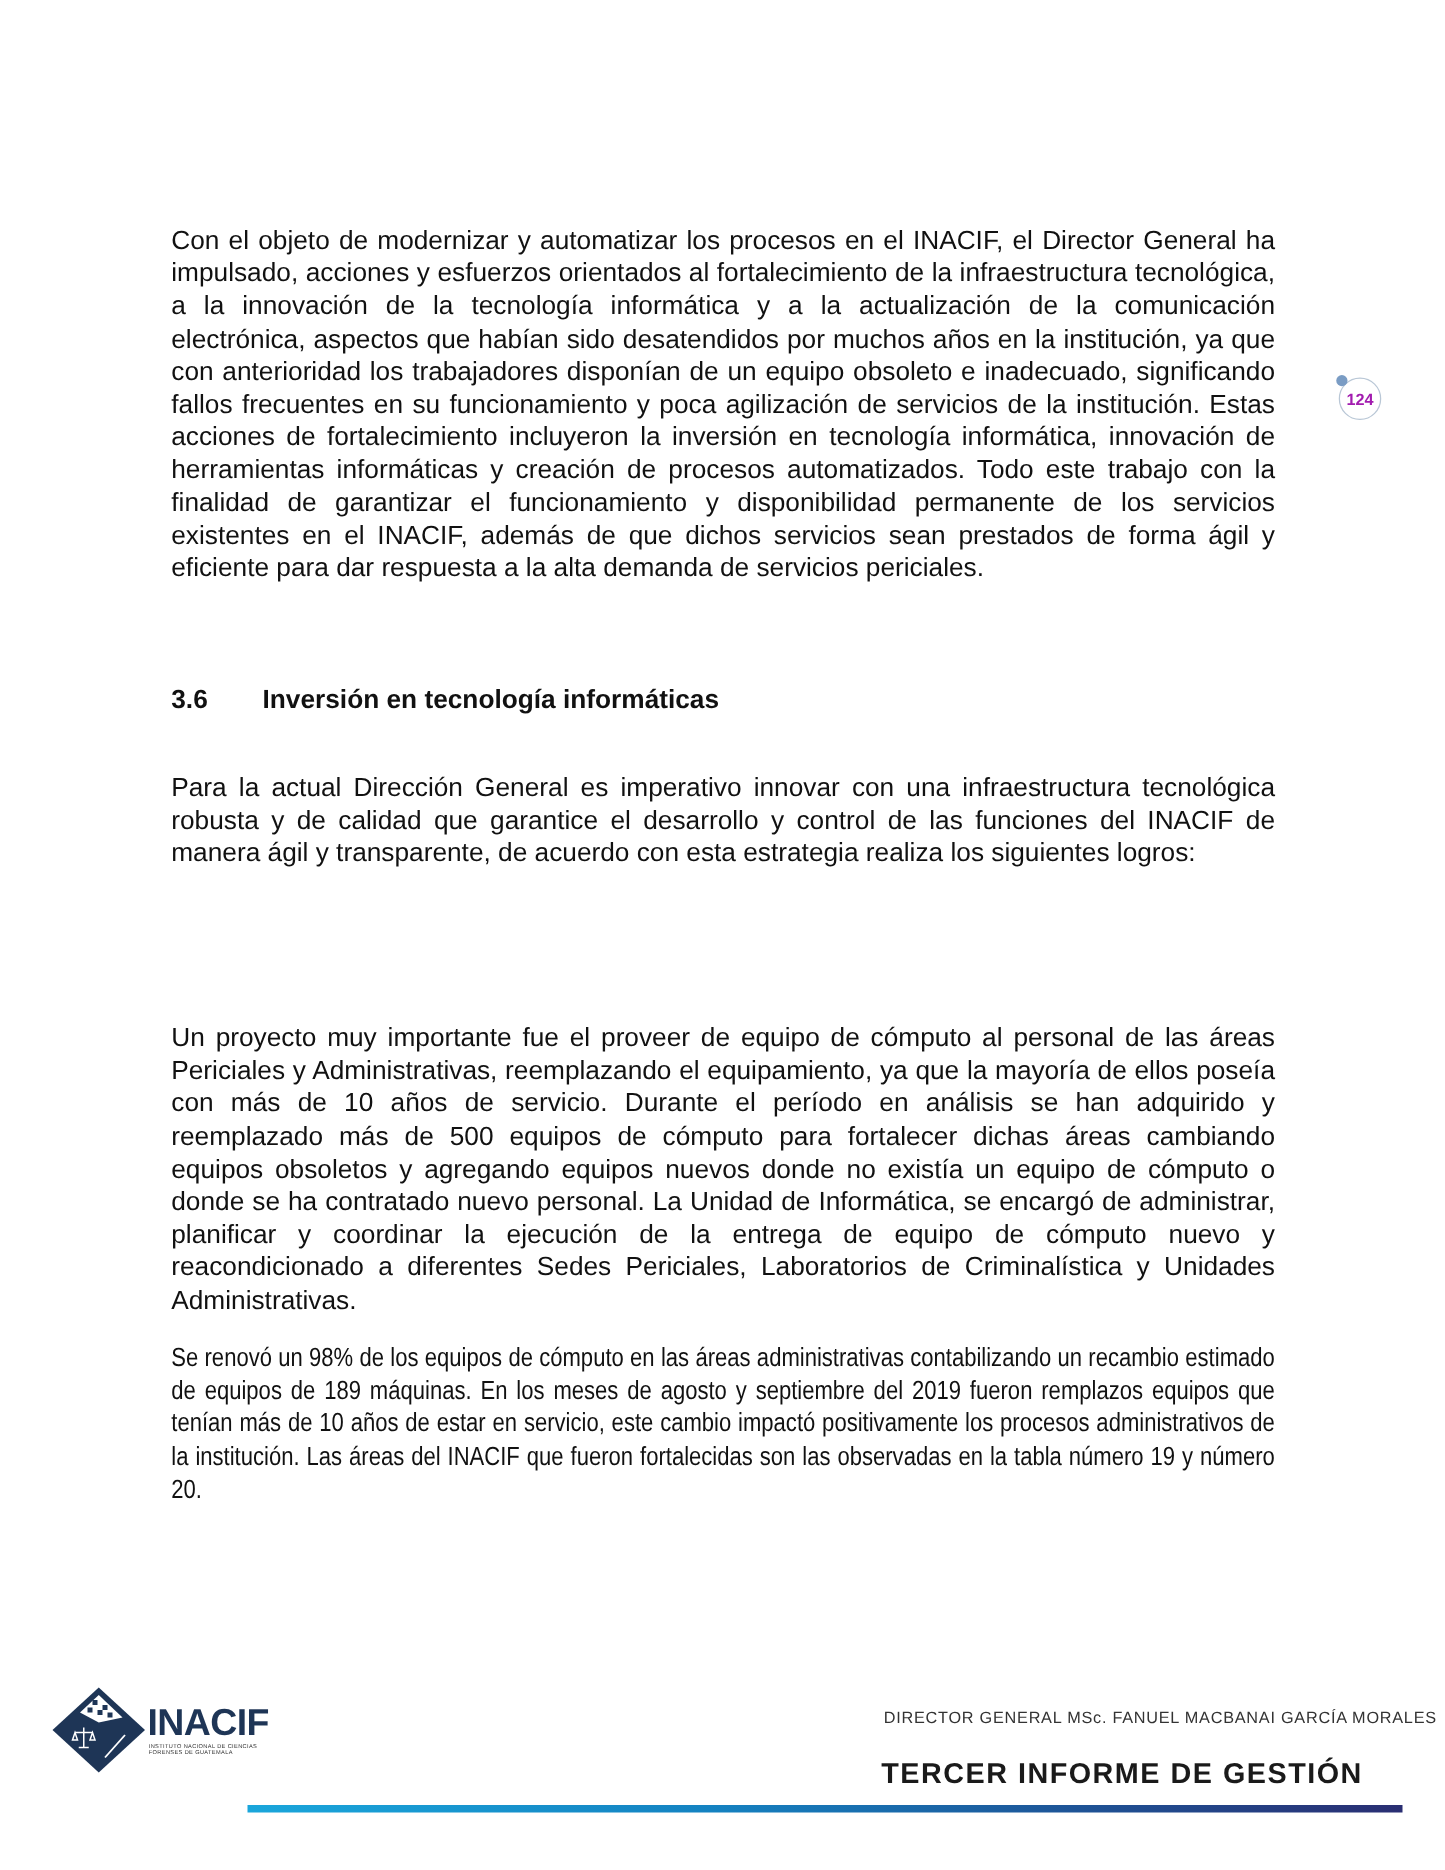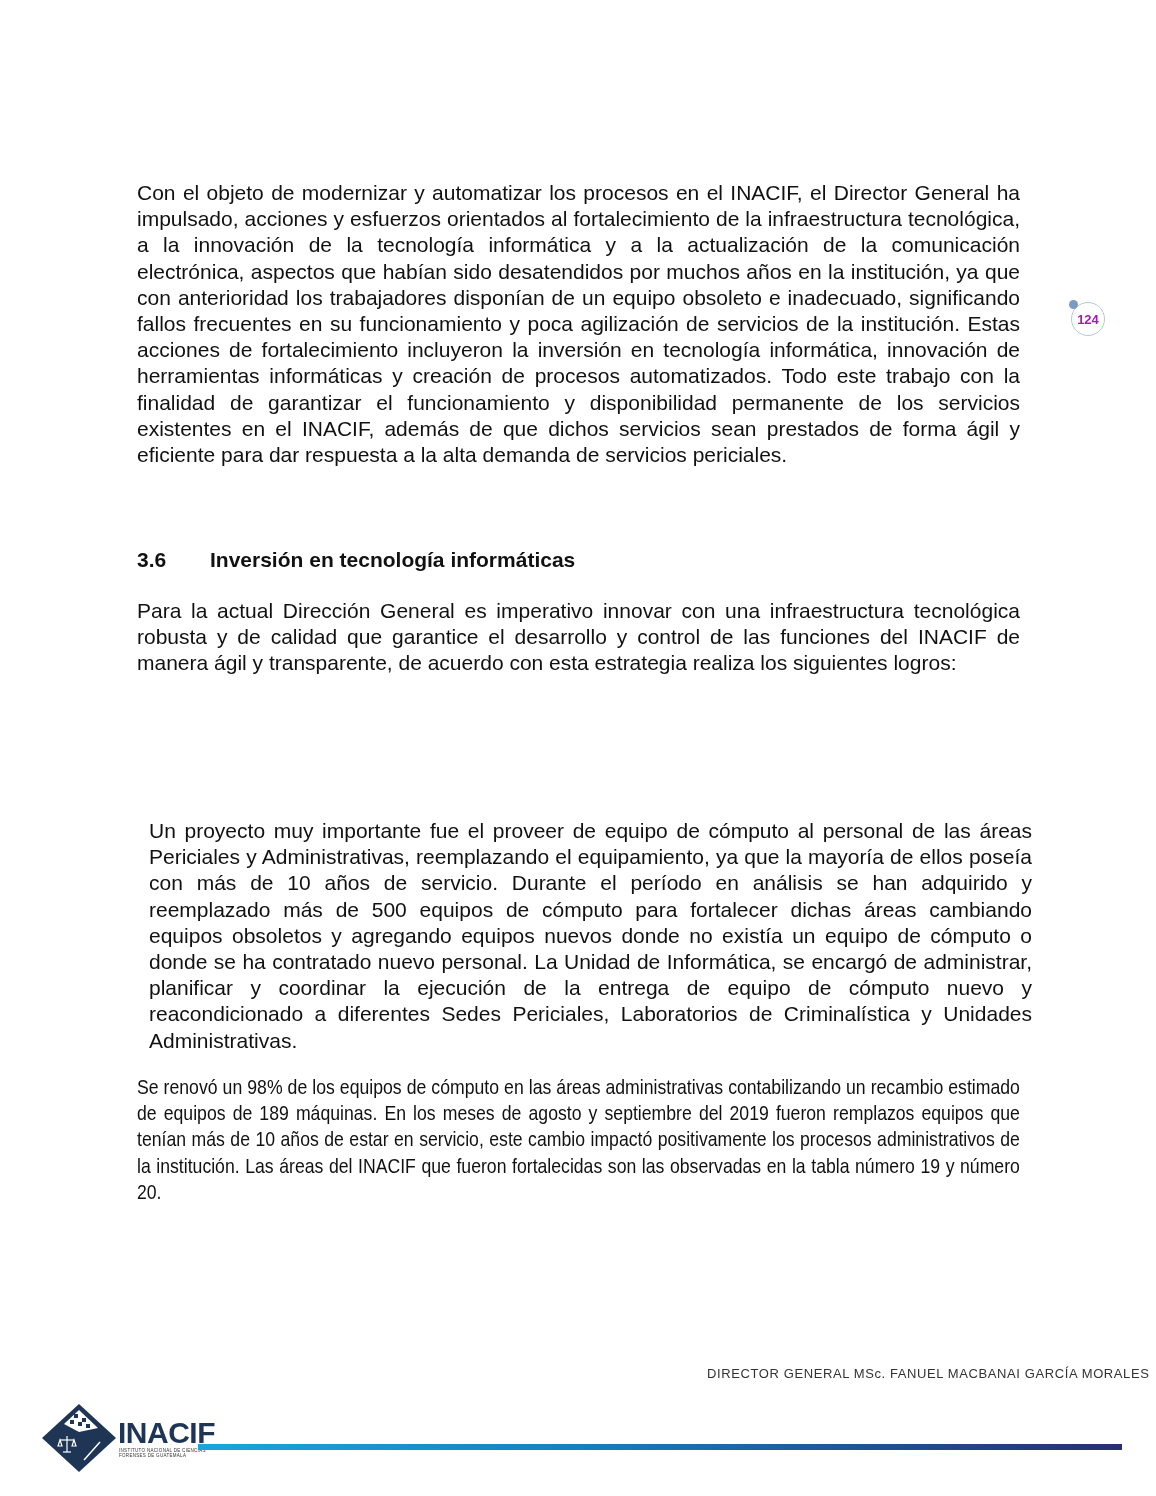--- a/index.html
+++ b/index.html
@@ -13,21 +13,21 @@
   .h-sec { position: absolute; left: 137px; font-size: 21px; font-weight: bold; }
   .h-sec .num { display: inline-block; width: 73px; }
   .condensed { font-stretch: condensed; transform: scaleX(0.84); transform-origin: left top; width: 1051px; letter-spacing: 0px; }
 
   .page-num { position: absolute; left: 1071px; top: 302px; width: 34px; height: 34px;
               border: 1.5px solid #b9c7d6; border-radius: 50%; box-sizing: border-box;
               display: flex; align-items: center; justify-content: center;
               font-size: 13px; font-weight: bold; color: #a21caf; }
   .page-num .dot { position: absolute; left: -3px; top: -3px; width: 9px; height: 9px; border-radius: 50%; background: #7a9cc4; }
 
-  .footer-logo { position: absolute; left: 40px; top: 1402px; width: 160px; height: 72px; }
+  .footer-logo { position: absolute; left: 40px; top: 1348px; width: 160px; height: 72px; }
   .logo-text { position: absolute; left: 78px; top: 14px; font-size: 30px; font-weight: bold; color: #1e3556; letter-spacing: -0.5px; }
   .logo-sub { position: absolute; left: 79px; top: 46px; font-size: 4.5px; line-height: 5px; color: #333; width: 90px; letter-spacing: 0.3px; }
   .footer-title { position: absolute; left: 705px; top: 1405px; font-size: 23px; font-weight: bold; color: #1a1a1a; letter-spacing: 1.2px; }
   .footer-sub { position: absolute; left: 707px; top: 1366px; font-size: 13px; color: #333; letter-spacing: 0.6px; }
   .footer-bar { position: absolute; left: 198px; top: 1444px; width: 924px; height: 6px;
                 background: linear-gradient(to right, #1aa6db 0%, #1482c1 40%, #1f4f92 75%, #2a2e72 100%); }
 </style>
 </head>
 <body>
 
@@ -40,26 +40,26 @@
 
   <div class="page-num">
     <span class="dot"></span>
     <span>124</span>
   </div>
 
   <div class="h-sec" style="top:548px;">
     <span class="num">3.6</span><span>Inversión en tecnología informáticas</span>
   </div>
 
-  <div class="para" style="top:598px;">
+  <div class="para" style="top:618px;">
     <p>Para la actual Dirección General es imperativo innovar con una infraestructura tecnológica robusta y de calidad que garantice el desarrollo y control de las funciones del INACIF de manera ágil y transparente, de acuerdo con esta estrategia realiza los siguientes logros:</p>
   </div>
 
 
-  <div class="para" style="top:818px;margin-left:12px;">
+  <div class="para" style="top:818px;">
     <p>Un proyecto muy importante fue el proveer de equipo de cómputo al personal de las áreas Periciales y Administrativas, reemplazando el equipamiento, ya que la mayoría de ellos poseía con más de 10 años de servicio. Durante el período en análisis se han adquirido y reemplazado más de 500 equipos de cómputo para fortalecer dichas áreas cambiando equipos obsoletos y agregando equipos nuevos donde no existía un equipo de cómputo o donde se ha contratado nuevo personal. La Unidad de Informática, se encargó de administrar, planificar y coordinar la ejecución de la entrega de equipo de cómputo nuevo y reacondicionado a diferentes Sedes Periciales, Laboratorios de Criminalística y Unidades Administrativas.</p>
   </div>
 
   <div class="para condensed" style="top:1074px;">
     <p>Se renovó un 98% de los equipos de cómputo en las áreas administrativas contabilizando un recambio estimado de equipos de 189 máquinas. En los meses de agosto y septiembre del 2019 fueron remplazos equipos que tenían más de 10 años de estar en servicio, este cambio impactó positivamente los procesos administrativos de la institución.  Las áreas del INACIF que fueron fortalecidas son las observadas en la tabla número 19 y número 20.</p>
   </div>
 
   <div class="footer-logo">
     <svg width="78" height="72" viewBox="0 0 78 72">
       <polygon points="39,2 76,36 39,70 2,36" fill="#1e3556"></polygon>
@@ -80,16 +80,17 @@
       </g>
       <line x1="44" y1="58" x2="60" y2="40" stroke="#ffffff" stroke-width="1.5"></line>
     </svg>
     <div class="logo-text">INACIF</div>
     <div class="logo-sub">
       <div>INSTITUTO NACIONAL DE CIENCIAS</div>
       <div>FORENSES DE GUATEMALA</div>
     </div>
   </div>
 
+  <div class="footer-title">TERCER INFORME DE GESTIÓN</div>
   <div class="footer-sub">DIRECTOR GENERAL  MSc. FANUEL MACBANAI GARCÍA MORALES</div>
   <div class="footer-bar"></div>
 
 </div>
 
 </body></html>

